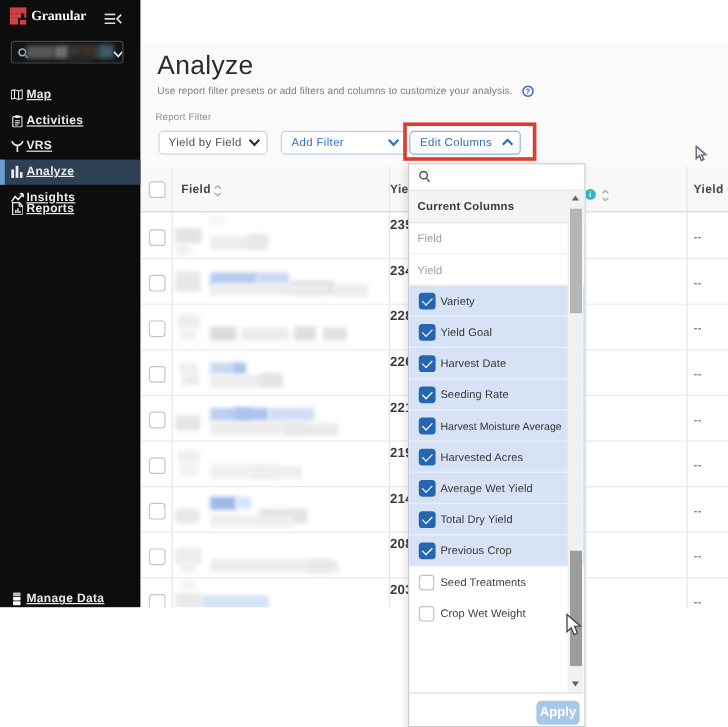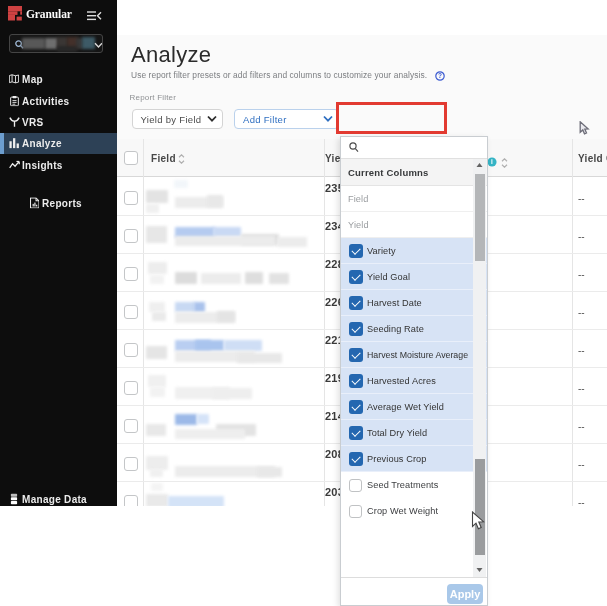--- a/index.html
+++ b/index.html
@@ -4,21 +4,21 @@
 <style>
   * { margin:0; padding:0; box-sizing:border-box; }
   html,body { width:607px; height:606px; background:#fff; overflow:hidden;
     font-family:"Liberation Sans", sans-serif; }
   #app { position:relative; width:607px; height:606px; }
   .abs { position:absolute; }
 
   
   #sidebar { position:absolute; left:0; top:0; width:117px; height:506px; background:#0d0d0d; z-index:5; }
   .mitem { position:absolute; left:0; width:117px; height:21px; color:#ececec; font-size:10px; font-weight:bold; letter-spacing:0.3px; }
-  .mitem .txt { position:absolute; left:22px; top:50%; transform:translateY(-50%); white-space:nowrap; }
+  .mitem .txt { position:absolute; left:22px; top:50%; transform:translateY(-50%); white-space:nowrap;text-decoration:underline; }
   .mitem svg { position:absolute; left:8px; top:50%; transform:translateY(-50%); }
   #mi-analyze { background:#2d4156; height:21.5px; }
   #mi-analyze::before { content:""; position:absolute; left:0; top:0; width:3.5px; height:100%; background:#6d9ecf; }
   .blob { position:absolute; filter:blur(1.6px); border-radius:1px; }
 
   
   #main { position:absolute; left:117px; top:0; width:490px; height:506px; background:#fff; }
   #contentbg { position:absolute; left:0; top:35px; width:490px; height:104px; background:#fafafa; }
   h1 { position:absolute; left:14px; top:42px; font-size:22px; font-weight:400; color:#2b2b2b; letter-spacing:0.3px; }
   #subtitle { position:absolute; left:14px; top:70px; font-size:8.4px; color:#7b7d80; letter-spacing:0.1px; }
@@ -127,21 +127,21 @@
           <rect x="8.7" y="6.5" width="2.6" height="5.5" fill="#ededed"></rect>
         </svg>
       <span class="txt">Analyze</span>
     </div>
     <div class="mitem" style="top:154.2px;">
       <svg width="11" height="9" viewBox="0 0 13 10" style="left:8.5px;">
           <path d="M0.8 8.5 L4.2 3.5 L7.2 6.5 L12 0.8 M12 0.8 L12.2 4.2 M12 0.8 L8.8 0.6" stroke="#ededed" stroke-width="1.5" fill="none"></path>
         </svg>
       <span class="txt">Insights</span>
     </div>
-    <div class="mitem" style="top:192px;margin-left:20px;">
+    <div class="mitem" style="top:163px;">
       <svg width="9.5" height="11.5" viewBox="0 0 11 13" style="left:9.5px;">
           <path d="M0.6 0.6 H7 L10.4 4 V12.4 H0.6 Z" stroke="#ededed" stroke-width="1.2" fill="none"></path>
           <path d="M7 0.6 V4 H10.4" stroke="#ededed" stroke-width="1.2" fill="none"></path>
           <rect x="3" y="7.5" width="1.4" height="3" fill="#ededed"></rect>
           <rect x="5" y="6" width="1.4" height="4.5" fill="#ededed"></rect>
           <rect x="7" y="8.5" width="1.4" height="2" fill="#ededed"></rect>
         </svg>
       <span class="txt">Reports</span>
     </div>
     <div class="mitem" style="top:488.5px;padding-left:48px;">
@@ -167,20 +167,26 @@
     <div class="selbox" style="left:14.5px;width:91px;border:1px solid #d4d4d4;">
       <span class="stxt" style="color:#4b4b4b;">Yield by Field</span>
       <svg style="right:4.5px;" width="10" height="7" viewBox="0 0 10 7">
           <path d="M1 1 L5 5.2 L9 1" stroke="#2e2e2e" stroke-width="1.8" fill="none"></path>
         </svg>
     </div>
     <div class="selbox" style="left:117px;width:105px;border:1px solid #bad1ec;">
       <span class="stxt" style="color:#2f6fc1;">Add Filter</span>
       <svg style="right:5.5px;" width="10" height="7" viewBox="0 0 10 7">
           <path d="M1 1 L5 5.2 L9 1" stroke="#2f6fc1" stroke-width="1.8" fill="none"></path>
+        </svg>
+    </div>
+    <div class="selbox" style="left:224px;width:93px;border:1px solid #8fb4e0;">
+      <span class="stxt" style="color:#2a6ebb;">Edit Columns</span>
+      <svg style="right:5px;" width="10" height="7" viewBox="0 0 10 7">
+          <path d="M1 5.2 L5 1 L9 5.2" stroke="#2a6ebb" stroke-width="1.8" fill="none"></path>
         </svg>
     </div>
 
     <div id="thead">
       <div class="cb" style="top:11.5px;"></div>
       <div class="abs" style="left:34px;top:14px;font-size:10px;font-weight:bold;color:#474747;letter-spacing:0.3px;">Field</div>
       <svg class="abs" style="left:61px;top:15px;" width="7" height="10" viewBox="0 0 7 10">
         <path d="M1 3.2 L3.5 0.8 L6 3.2" stroke="#b0b0b0" stroke-width="1.2" fill="none"></path>
         <path d="M1 6.8 L3.5 9.2 L6 6.8" stroke="#b0b0b0" stroke-width="1.2" fill="none"></path>
       </svg>

